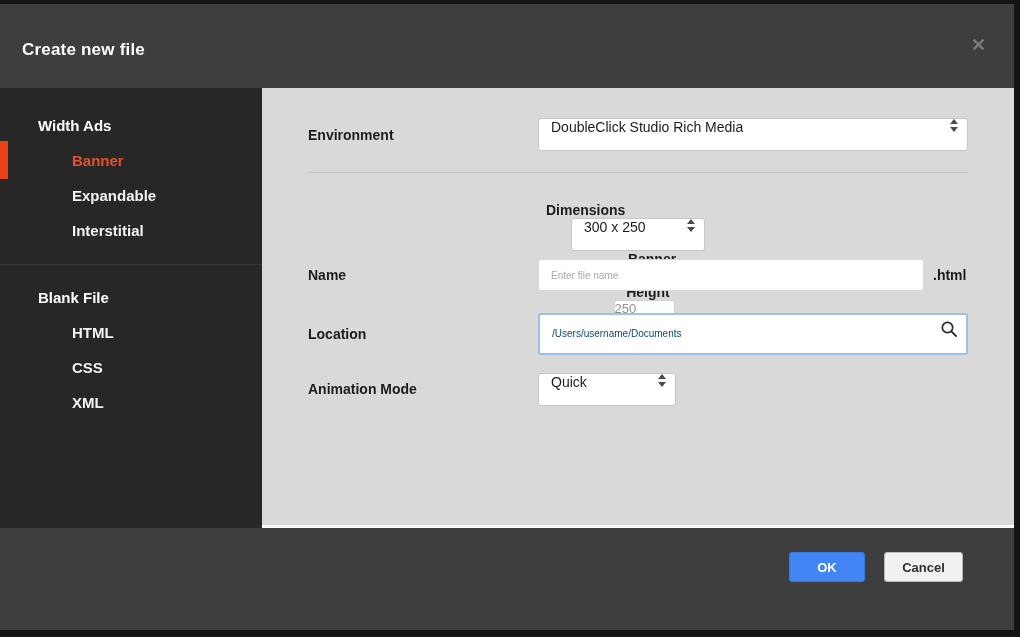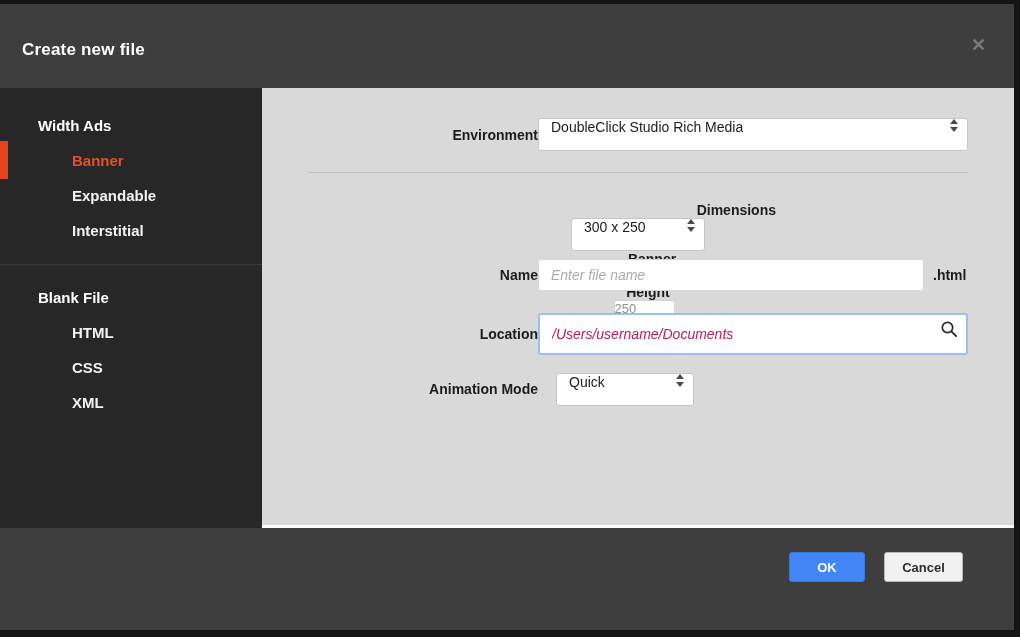--- a/index.html
+++ b/index.html
@@ -82,29 +82,28 @@
   .form-row {
     position: absolute;
     left: 0; right: 0;
     display: flex;
     align-items: center;
   }
   .row-env      { top: 30px;  height: 33px; }
   .row-dims     { top: 114px; height: 33px; flex-direction: column; }
   .row-name     { top: 171px; height: 32px; }
   .row-location { top: 229px; height: 33px; }
-  .row-anim     { top: 285px; height: 32px; gap: 18px; }
+  .row-anim     { top: 285px; height: 32px; }
   .field-label {
     width: 276px;
     padding-left: 46px;
     font-size: 14px;
     font-weight: bold;
     color: #1c1c1c;
     flex: 0 0 auto;
-    text-align: right;
   }
   .inline-label {
     font-size: 14px;
     font-weight: bold;
     color: #1c1c1c;
     flex: 0 0 auto;
   }
   .hdivider {
     position: absolute;
     top: 84px; left: 46px;
@@ -141,25 +140,24 @@
     border-left: 4px solid transparent;
     border-right: 4px solid transparent;
     border-top: 5px solid #4a4a4a;
   }
   .text-input {
     height: 32px;
     background: #ffffff;
     border: 1px solid #d8d8d8;
     border-radius: 3px;
     font-family: "Liberation Sans", sans-serif;
-    font-size: 14px;
-    color: #be185d;
+    font-size: 10px;
+    color: #0c4a6e;
     padding: 0 12px;
     outline: none;
-    font-style: italic;
   }
   .text-input::placeholder { color: #ababab; }
   .mini-input {
     width: 61px; height: 30px;
     background: #ffffff;
     border: 1px solid #d2d2d2;
     border-radius: 3px;
     font-family: "Liberation Sans", sans-serif;
     font-size: 13px;
     color: #909090;

